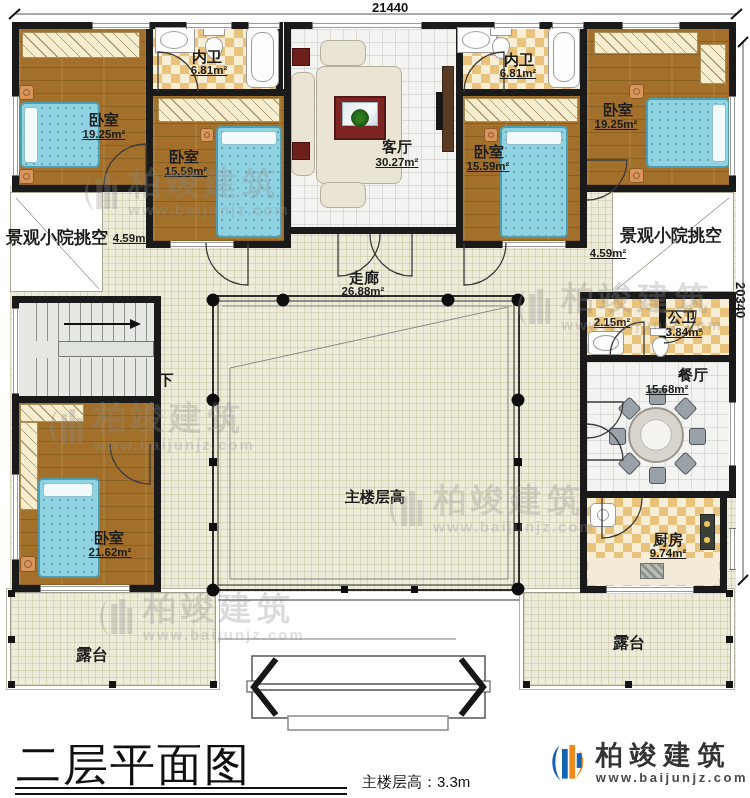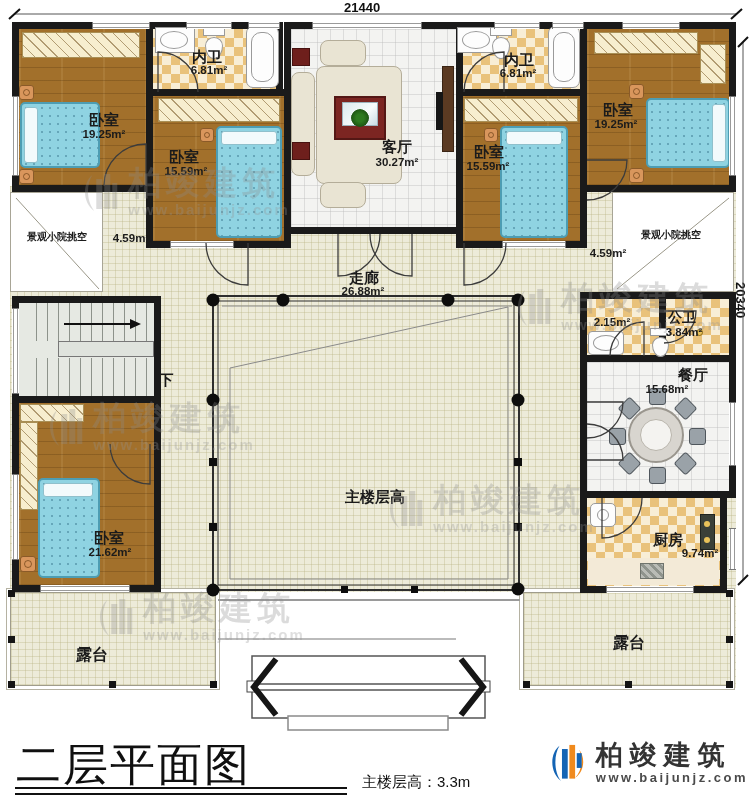--- a/index.html
+++ b/index.html
@@ -28,21 +28,21 @@
     background-image:radial-gradient(circle,rgba(25,85,110,.35) 1px,transparent 1.4px);
     background-size:8px 8px;border:2px solid #4d9db3;border-radius:5px;z-index:4;}
   .pillow{background:#f2fafc;border:1px solid #8fc0cc;border-radius:3px;z-index:5;}
   .stand{background:#d9965c;border:1px solid #8a5a28;border-radius:3px;z-index:4;}
   .stand:after{content:"";position:absolute;left:3px;top:3px;right:3px;bottom:3px;
     border:1px solid rgba(90,50,10,.6);border-radius:50%;}
   .fix{background:#fdfdfd;border:1.5px solid #9a9a9a;z-index:4;}
   .sofa{background:#e9e4d3;border:1.5px solid #b4ad99;border-radius:8px;z-index:4;}
   .lbl{position:absolute;transform:translate(-50%,-50%);font-weight:700;color:#1b1b1b;
        white-space:nowrap;z-index:20;text-align:center;}
-  .nm{font-size:15px;}  .ar{font-size:11.5px;}  .sm{font-size:10px;}
+  .nm{font-size:15px;}  .ar{font-size:11.5px;text-decoration:underline;}  .sm{font-size:17px;}
   .win-h{position:absolute;height:7px;background:repeating-linear-gradient(180deg,#fff 0 1px,#9a9a9a 1px 2px,#fff 2px 4px);border-left:1px solid #777;border-right:1px solid #777;z-index:6;}
   .win-v{position:absolute;width:7px;background:repeating-linear-gradient(90deg,#fff 0 1px,#9a9a9a 1px 2px,#fff 2px 4px);border-top:1px solid #777;border-bottom:1px solid #777;z-index:6;}
   .terr{border:1px solid #9f9c8c;box-shadow:0 0 0 3px #fff,0 0 0 4px #b5b2a2;z-index:2;}
   .post{position:absolute;width:7px;height:7px;background:#141414;z-index:6;}
   .chair{position:absolute;width:15px;height:15px;background:#9aa2a8;border:1.5px solid #4f565c;border-radius:3px;z-index:5;}
   .wm{position:absolute;transform:translate(-50%,-50%);display:flex;align-items:center;gap:8px;
       opacity:.30;z-index:40;pointer-events:none;}
   .wm .t1{font-size:33px;font-weight:800;color:#8c8c8c;letter-spacing:5px;line-height:1;}
   .wm .t2{font-size:15px;font-weight:700;color:#949494;letter-spacing:2px;line-height:1.4;}
   .tb-title{position:absolute;left:16px;top:735px;font-size:45px;color:#101010;letter-spacing:2px;z-index:50;}
@@ -270,21 +270,21 @@
       <line x1="252" y1="684" x2="485" y2="684" stroke="#555" stroke-width="1.5"></line>
       <line x1="252" y1="690" x2="485" y2="690" stroke="#555" stroke-width="1.5"></line>
       <rect x="247" y="681" width="9" height="11" fill="#fff" stroke="#444"></rect>
       <rect x="481" y="681" width="9" height="11" fill="#fff" stroke="#444"></rect>
       <path d="M276,659 L254,687 L276,715" stroke="#161616" stroke-width="6" fill="none"></path>
       <path d="M461,659 L483,687 L461,715" stroke="#161616" stroke-width="6" fill="none"></path>
       <rect x="288" y="716" width="160" height="14" fill="#fff" stroke="#8a8a8a" stroke-width="1.5"></rect>
     </g>
   </svg>
 
-  <div class="dim" style="left:344px;top:0px;">21440</div>
+  <div class="dim" style="left:372px;top:0px;">21440</div>
   <div class="dim" style="left:733px;top:282px;writing-mode:vertical-rl;">20340</div>
 
   <div class="lbl nm" style="left:104px;top:120px;">卧室</div>
   <div class="lbl ar" style="left:104px;top:134px;">19.25m²</div>
   <div class="lbl nm" style="left:207px;top:57px;">内卫</div>
   <div class="lbl ar" style="left:209px;top:70px;">6.81m²</div>
   <div class="lbl nm" style="left:184px;top:157px;">卧室</div>
   <div class="lbl ar" style="left:186px;top:171px;">15.59m²</div>
   <div class="lbl nm" style="left:397px;top:147px;">客厅</div>
   <div class="lbl ar" style="left:397px;top:162px;">30.27m²</div>
@@ -303,21 +303,21 @@
   <div class="lbl nm" style="left:166px;top:380px;">下</div>
   <div class="lbl nm" style="left:109px;top:538px;">卧室</div>
   <div class="lbl ar" style="left:110px;top:552px;">21.62m²</div>
   <div class="lbl nm" style="left:375px;top:497px;">主楼层高</div>
   <div class="lbl ar" style="left:612px;top:322px;">2.15m²</div>
   <div class="lbl nm" style="left:682px;top:318px;font-size:14px;">公卫</div>
   <div class="lbl ar" style="left:684px;top:332px;">3.84m²</div>
   <div class="lbl nm" style="left:669px;top:375px;padding-left:48px;">餐厅</div>
   <div class="lbl ar" style="left:667px;top:389px;">15.68m²</div>
   <div class="lbl nm" style="left:668px;top:540px;">厨房</div>
-  <div class="lbl ar" style="left:668px;top:553px;margin-left:32px;">9.74m²</div>
+  <div class="lbl ar" style="left:668px;top:553px;">9.74m²</div>
   <div class="lbl nm" style="left:92px;top:655px;font-size:16px;">露台</div>
   <div class="lbl nm" style="left:629px;top:643px;font-size:16px;">露台</div>
 
   <div class="wm" style="left:185px;top:193px;">
     <svg width="40" height="44" viewBox="0 0 40 44">
         <path d="M12,4 C2,12 2,32 14,40 C6,30 6,14 12,4 Z" fill="#8f8f8f"></path>
         <rect x="16" y="8" width="6" height="30" fill="#8f8f8f"></rect>
         <rect x="24" y="3" width="6" height="35" fill="#8f8f8f"></rect>
         <rect x="32" y="12" width="5" height="26" fill="#8f8f8f"></rect>
       </svg>

